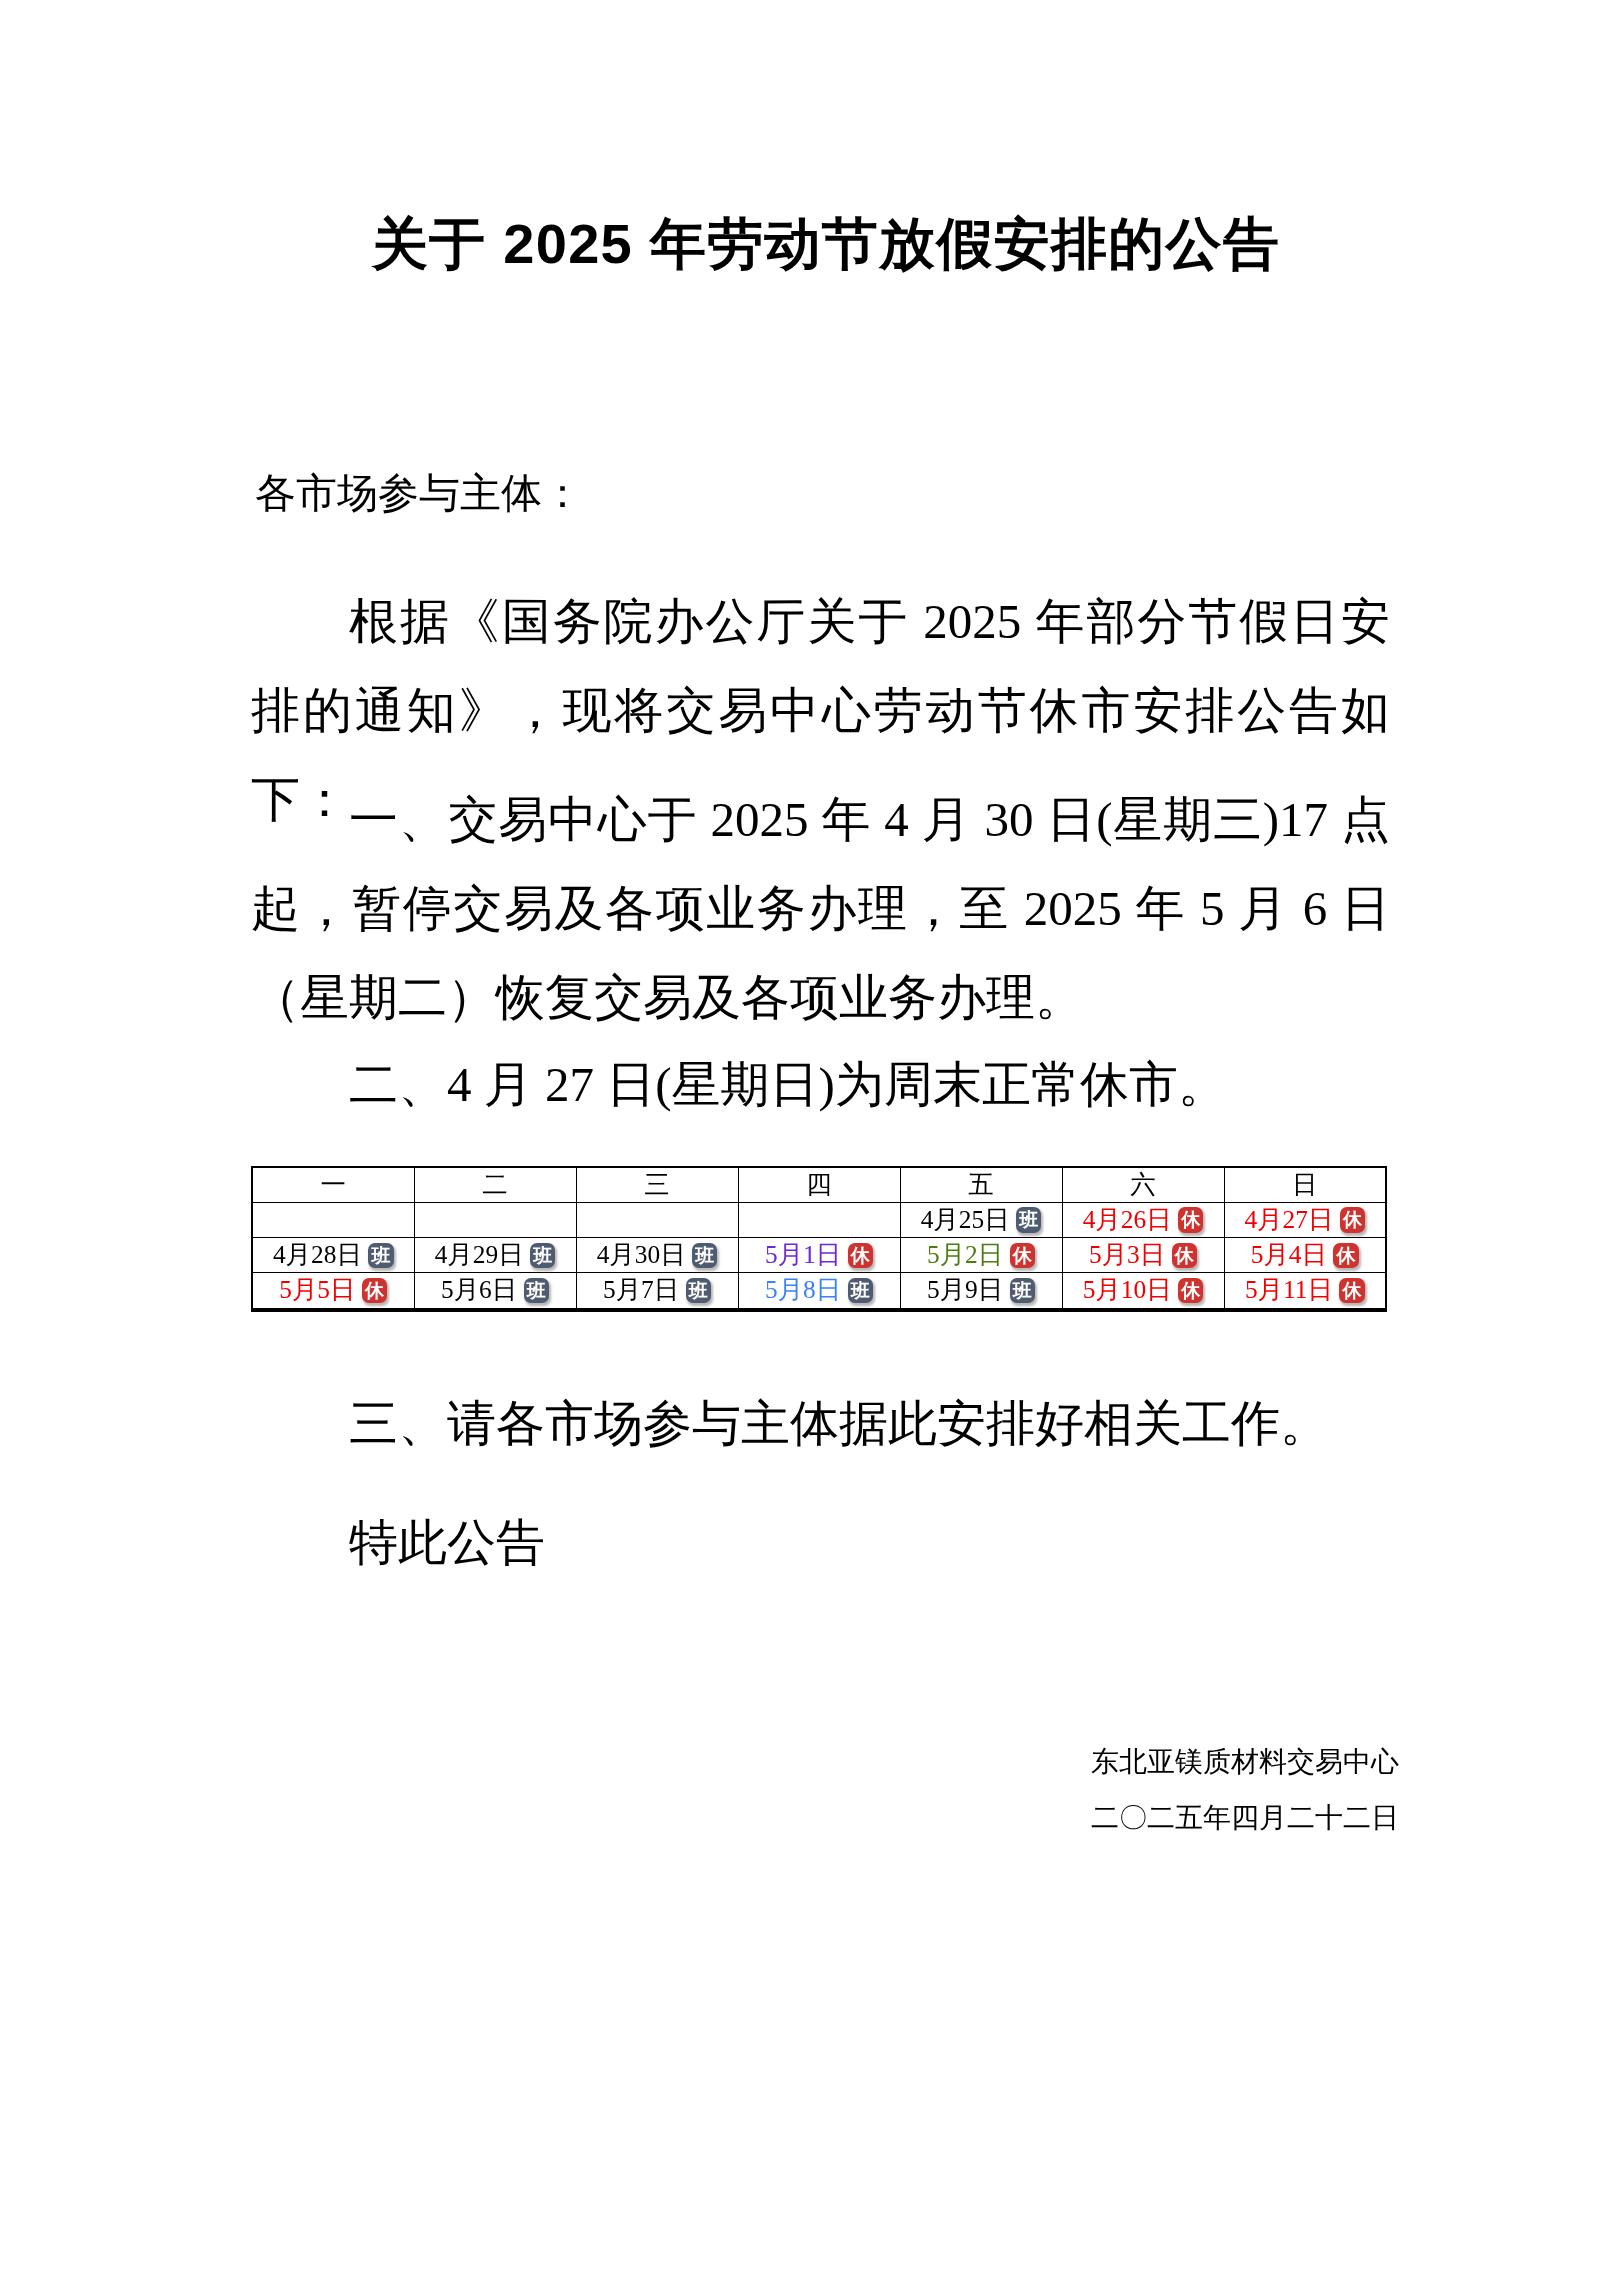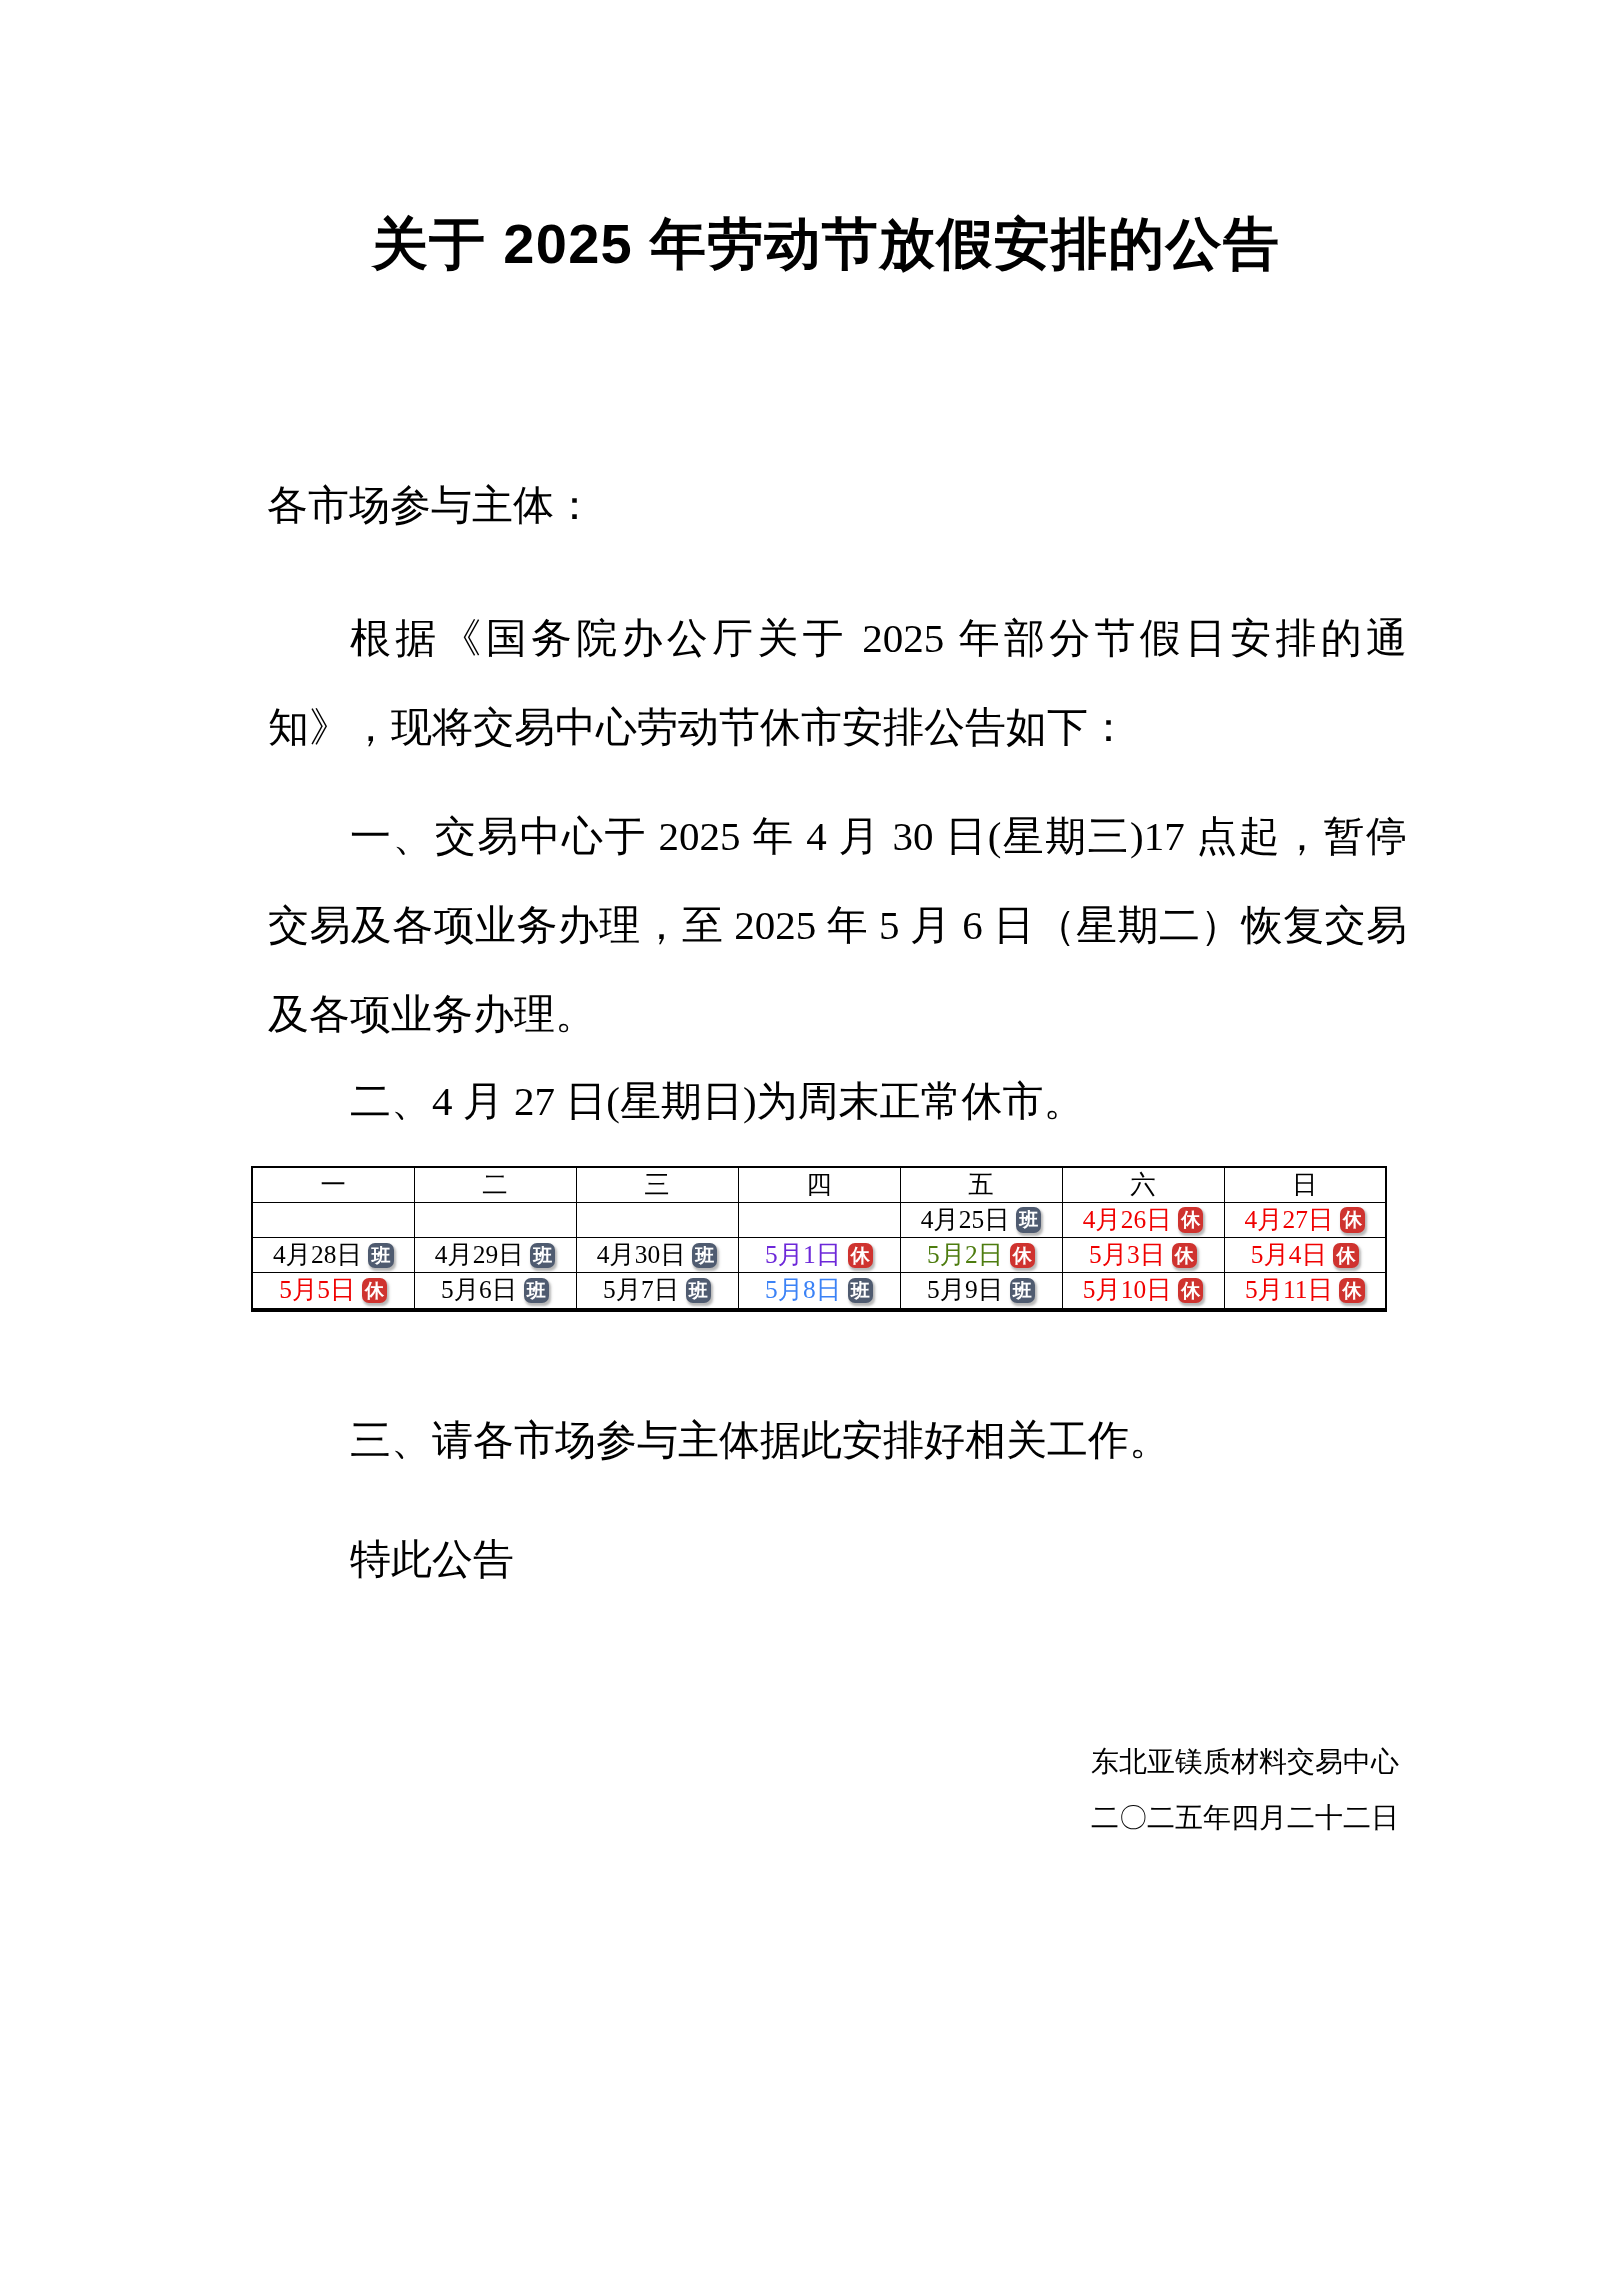--- a/index.html
+++ b/index.html
@@ -21,30 +21,30 @@
     text-align: center;
     font-family: "Liberation Sans", "DejaVu Sans", sans-serif;
     font-weight: 700;
     font-size: 56px;
     letter-spacing: 1.3px;
   }
   .salutation {
     position: absolute;
     left: 251px;
     top: 445px;
-    margin: 16px;
+    margin: 4px;
     font-size: 41px;
     line-height: 89px;
   }
   .para {
     position: absolute;
     left: 251px;
     width: 1139px;
-    margin: 17px;
-    font-size: 41px;
+    margin: 0;
+    font-size: 49px;
     line-height: 89px;
     text-align: justify;
     text-indent: 2em;
   }
   #para-intro  { top: 577px; }
   #para-one    { top: 775px; }
   #para-two    { top: 1040px; }
   #para-three  { top: 1379px; }
   #closing     { top: 1498px; text-align: left; }
 

